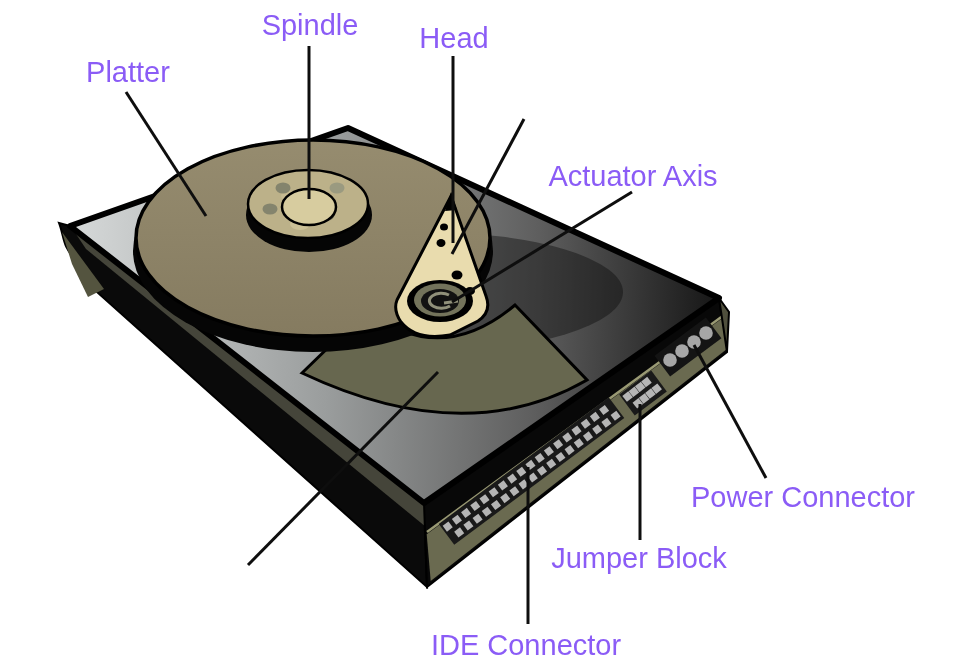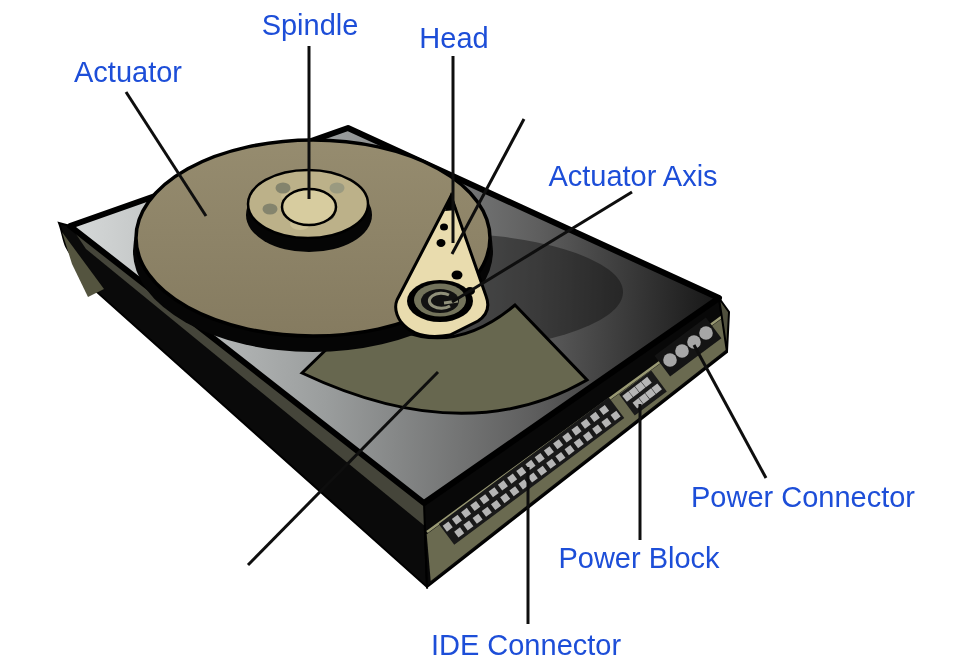--- a/index.html
+++ b/index.html
@@ -1,20 +1,20 @@
 <!DOCTYPE html>
 <html><head>
 <meta charset="utf-8">
 <style>
   html,body{margin:0;padding:0;background:#fff;}
   .stage{position:relative;width:964px;height:667px;background:#ffffff;overflow:hidden;
          font-family:"Liberation Sans", sans-serif;}
   .stage svg{position:absolute;left:0;top:0;}
   .label{position:absolute;transform:translate(-50%,-50%);font-size:29px;line-height:1;
-         color:#1d4ed8;white-space:nowrap;letter-spacing:0px;}
+         color:#8b5cf6;white-space:nowrap;letter-spacing:0px;}
 </style>
 </head>
 <body>
 
 <div class="stage">
   <svg width="964" height="667" viewBox="0 0 964 667">
     <defs>
       <linearGradient id="topFace" gradientUnits="userSpaceOnUse" x1="70" y1="280" x2="719" y2="300">
         <stop offset="0" stop-color="#d6d9d9"></stop>
         <stop offset="0.4" stop-color="#9a9d9d"></stop>
@@ -143,18 +143,18 @@
       <line x1="632" y1="192" x2="452" y2="302"></line>
       <line x1="694" y1="345" x2="766" y2="478"></line>
       <line x1="640" y1="404" x2="640" y2="540"></line>
       <line x1="438" y1="372" x2="248" y2="565"></line>
       <line x1="528" y1="467" x2="528" y2="624"></line>
     </g>
   </svg>
 
   <div class="label" style="left:310px;top:25px">Spindle</div>
   <div class="label" style="left:454px;top:38px">Head</div>
-  <div class="label" style="left:128px;top:72px">Actuator</div>
+  <div class="label" style="left:128px;top:72px">Platter</div>
   <div class="label" style="left:633px;top:176px">Actuator Axis</div>
   <div class="label" style="left:803px;top:497px">Power Connector</div>
-  <div class="label" style="left:639px;top:558px">Power Block</div>
+  <div class="label" style="left:639px;top:558px">Jumper Block</div>
   <div class="label" style="left:526px;top:645px">IDE Connector</div>
 </div>
 
 </body></html>

